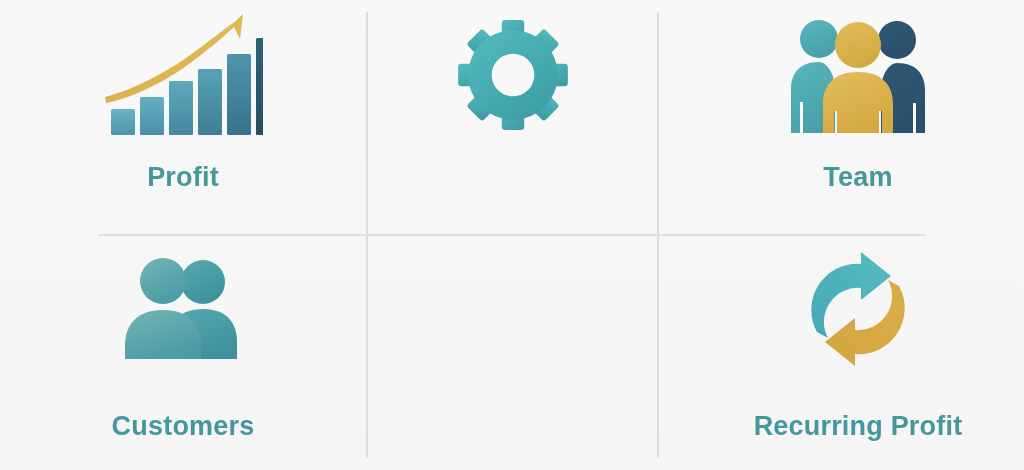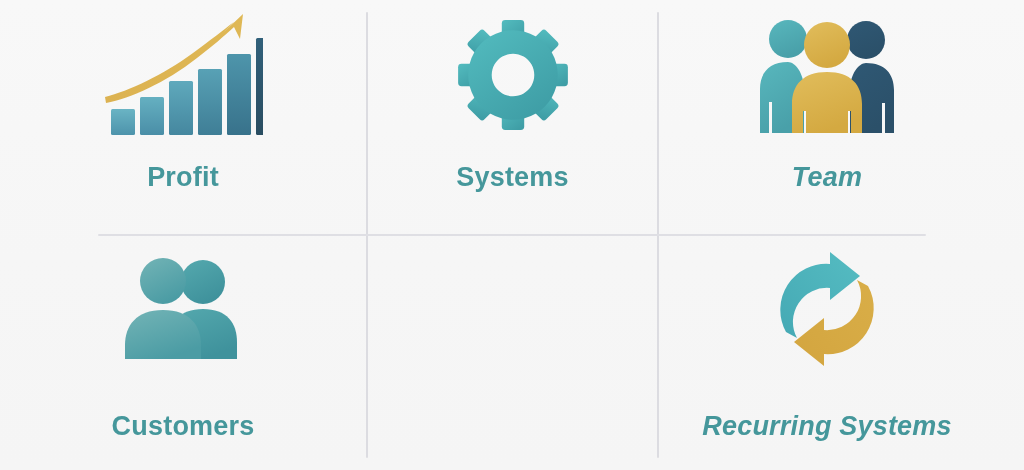--- a/index.html
+++ b/index.html
@@ -50,21 +50,21 @@
     position: absolute;
     display: flex;
     flex-direction: column;
     align-items: center;
     justify-content: flex-start;
   }
   .cell-r0 { top: 0px; height: 234px; }
   .cell-r1 { top: 236px; height: 234px; }
   .cell-c0 { left: 0px;   width: 366px; }
   .cell-c1 { left: 368px; width: 289px; }
-  .cell-c2 { left: 665px; width: 324px; font-style: italic; }
+  .cell-c2 { left: 696px; width: 324px; }
 
   .icon-wrap {
     height: 150px;
     display: flex;
     align-items: center;
     justify-content: center;
     width: 100%;
   }
   .cell-r1 .icon-wrap {
     height: 145px;
@@ -167,21 +167,20 @@
                 <rect x="40" y="77" width="20" height="22" rx="3"></rect>
                 <rect x="1" y="40" width="22" height="20" rx="3"></rect>
                 <rect x="77" y="40" width="22" height="20" rx="3"></rect>
               </g>
             </g>
             <path d="M50 10 a40 40 0 1 0 0.01 0 Z M50 31 a19 19 0 1 1 -0.01 0 Z" fill-rule="evenodd"></path>
           </g>
         </svg>
       </span>
     </div>
-    <div class="cell-label">Systems</div>
   </div>
 
   <div class="cell cell-r0 cell-c2">
     <div class="icon-wrap">
       <span>
         <svg width="150" height="120" viewBox="0 0 150 120">
           <defs>
             <linearGradient id="tl" x1="0" y1="0" x2="0.4" y2="1">
               <stop offset="0%" stop-color="#58b7bd"></stop>
                 <stop offset="100%" stop-color="#49a0a9"></stop>
@@ -279,16 +278,16 @@
                    A46 46 0 0 1 56 104
                    L56 116
                    L26 92
                    L56 68
                    L56 80
                    A34 34 0 0 0 89 30
                    Z" fill="url(#rg)"></path>
         </svg>
       </span>
     </div>
-    <div class="cell-label">Recurring Systems</div>
+    <div class="cell-label">Recurring Profit</div>
   </div>
 
 </div>
 
 </body></html>

